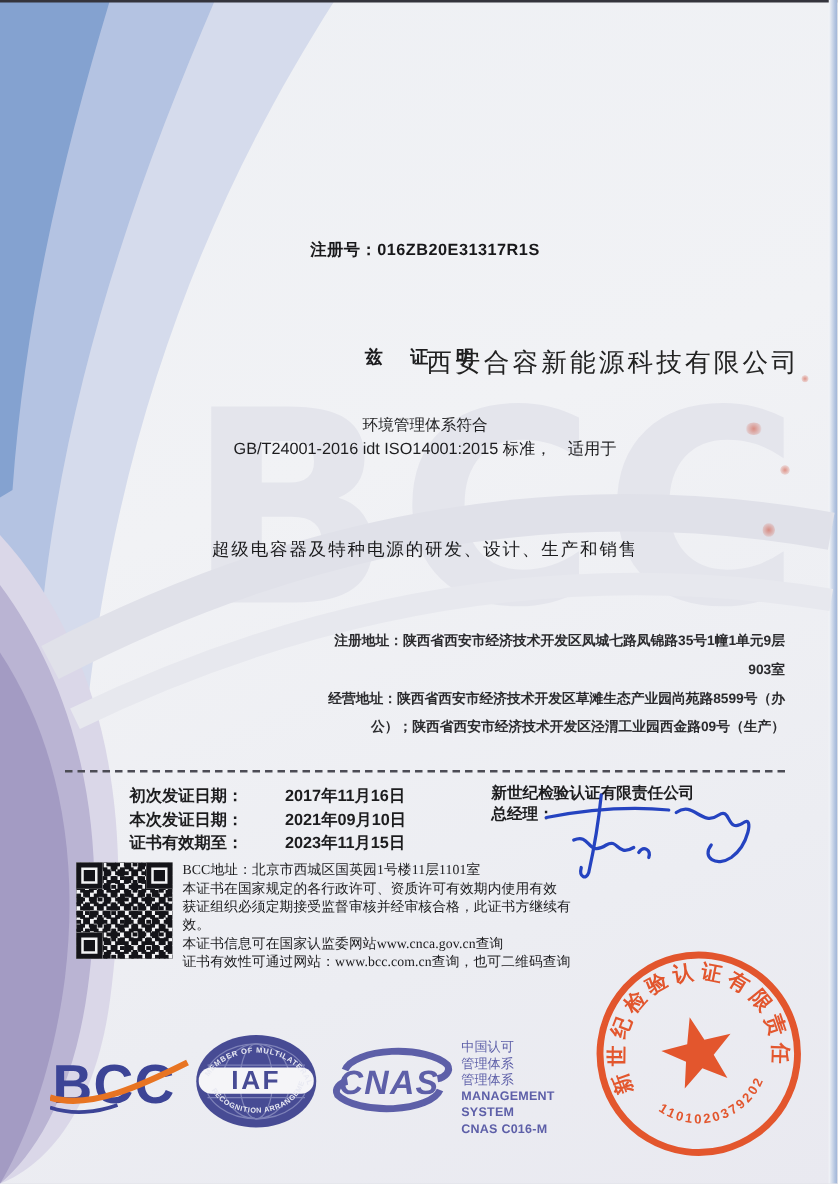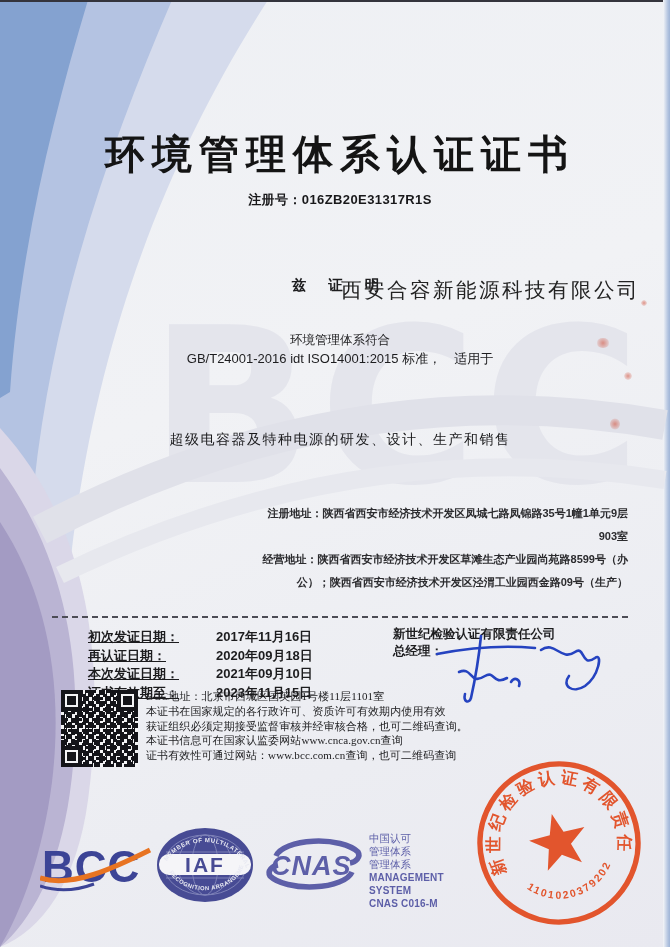--- a/index.html
+++ b/index.html
@@ -27,22 +27,22 @@
   .hereby{position:absolute;left:40px;width:600px;top:237px;text-align:center;font-size:14.5px;font-weight:600;letter-spacing:9px;margin-top:39px;}
   .company{position:absolute;left:40px;width:600px;top:276px;text-align:right;font-size:20.5px;font-weight:500;letter-spacing:2.5px;color:#222;}
   .sysline{position:absolute;left:40px;width:600px;top:332px;text-align:center;font-size:12.5px;font-weight:400;}
   .stdline{position:absolute;left:40px;width:600px;top:350px;text-align:center;font-size:13px;font-weight:500;}
   .scope{position:absolute;left:40px;width:600px;top:431px;text-align:center;font-size:14px;font-weight:500;letter-spacing:1.5px;color:#1a1a1c;}
   .addr{position:absolute;left:52px;width:576px;text-align:right;font-size:11px;font-weight:600;color:#2b2b2e;line-height:23px;}
   .addr1{top:502px;} .addr2{top:548px;}
   .dashline{position:absolute;left:52px;top:616px;width:576px;border-top:2px dashed #4c4c55;}
   .dates{position:absolute;left:88px;top:628px;font-size:13px;font-weight:600;color:#1c1c1e;}
   .daterow{display:flex;height:18.5px;line-height:18.5px;}
-  .daterow .dl{width:122px;text-align:left;text-decoration:underline;}
-  .daterow .dv{margin-left:6px;}
+  .daterow .dl{width:122px;text-align:center;}
+  .daterow .dv{margin-left:18px;}
   .issuer{position:absolute;left:393px;top:626px;font-size:12.5px;font-weight:600;color:#1c1c1e;line-height:17px;}
   .signer{position:absolute;left:393px;top:643px;font-size:12.5px;font-weight:600;}
   .signature{position:absolute;left:423px;top:628px;z-index:4;}
   .qr{position:absolute;left:61px;top:690px;width:77px;height:77px;
     background:
       conic-gradient(#141419 25%,transparent 0 50%,#141419 0 75%,transparent 0) 0 0/11px 11px,
       conic-gradient(#141419 25%,#f3f3f5 0 50%,#141419 0 75%,#f3f3f5 0) 0 0/7px 7px;}
   .qr .f{position:absolute;width:21px;height:21px;border:4px solid #141419;background:#f3f3f5;box-sizing:border-box;}
   .qr .f::after{content:"";position:absolute;inset:2px;background:#141419;}
   .qr .f.tl{left:0;top:0;} .qr .f.tr{right:0;top:0;} .qr .f.bl{left:0;bottom:0;}
@@ -75,21 +75,20 @@
     <path d="M60,575 Q360,430 665,480" stroke="#e7e8ee" stroke-width="18" fill="none"></path>
   </svg>
 
   <div class="speck" style="left:596px;top:338px;width:14px;height:10px;"></div>
   <div class="speck" style="left:624px;top:372px;width:8px;height:8px;"></div>
   <div class="speck" style="left:610px;top:418px;width:10px;height:12px;"></div>
   <div class="speck" style="left:641px;top:300px;width:6px;height:6px;"></div>
 
   <div class="content">
 
-    <div class="title">环境管理体系认证证书</div>
 
     <div class="regline reg1"><span>注册号：</span><span>016ZB20E31317R1S</span></div>
 
     <div class="hereby">兹 证 明</div>
 
     <div class="company">西安合容新能源科技有限公司</div>
 
     <div class="sysline">环境管理体系符合</div>
     <div class="stdline">GB/T24001-2016 idt ISO14001:2015 标准，　适用于</div>
 
@@ -104,24 +103,20 @@
       <div><span>经营地址：</span><span>陕西省西安市经济技术开发区草滩生态产业园尚苑路8599号（办</span></div>
       <div>公）；陕西省西安市经济技术开发区泾渭工业园西金路09号（生产）</div>
     </div>
 
     <div class="dashline"></div>
 
     <div class="dates">
       <div class="daterow">
         <span class="dl">初次发证日期：</span>
         <span class="dv">2017年11月16日</span>
-      </div>
-      <div class="daterow">
-        <span class="dl">再认证日期：</span>
-        <span class="dv">2020年09月18日</span>
       </div>
       <div class="daterow">
         <span class="dl">本次发证日期：</span>
         <span class="dv">2021年09月10日</span>
       </div>
       <div class="daterow">
         <span class="dl">证书有效期至：</span>
         <span class="dv">2023年11月15日</span>
       </div>
     </div>
@@ -141,21 +136,21 @@
 
     <div class="qr">
       <div class="f tl"></div>
       <div class="f tr"></div>
       <div class="f bl"></div>
     </div>
 
     <div class="notes">
       <div>BCC地址：北京市西城区国英园1号楼11层1101室</div>
       <div>本证书在国家规定的各行政许可、资质许可有效期内使用有效</div>
-      <div>获证组织必须定期接受监督审核并经审核合格，也可二维码查询。</div>
+      <div>获证组织必须定期接受监督审核并经审核合格，此证书方继续有效。</div>
       <div>本证书信息可在国家认监委网站www.cnca.gov.cn查询</div>
       <div>证书有效性可通过网站：www.bcc.com.cn查询，也可二维码查询</div>
     </div>
   </div>
 
   <svg class="stamp" width="170" height="170" viewBox="0 0 170 170">
     <defs>
       <path id="stampRing" d="M 28.6,105.5 A 60,60 0 1 1 141.4,105.5"></path>
       <path id="stampNum" d="M 40,118 A 56,56 0 0 0 130,118"></path>
     </defs>

